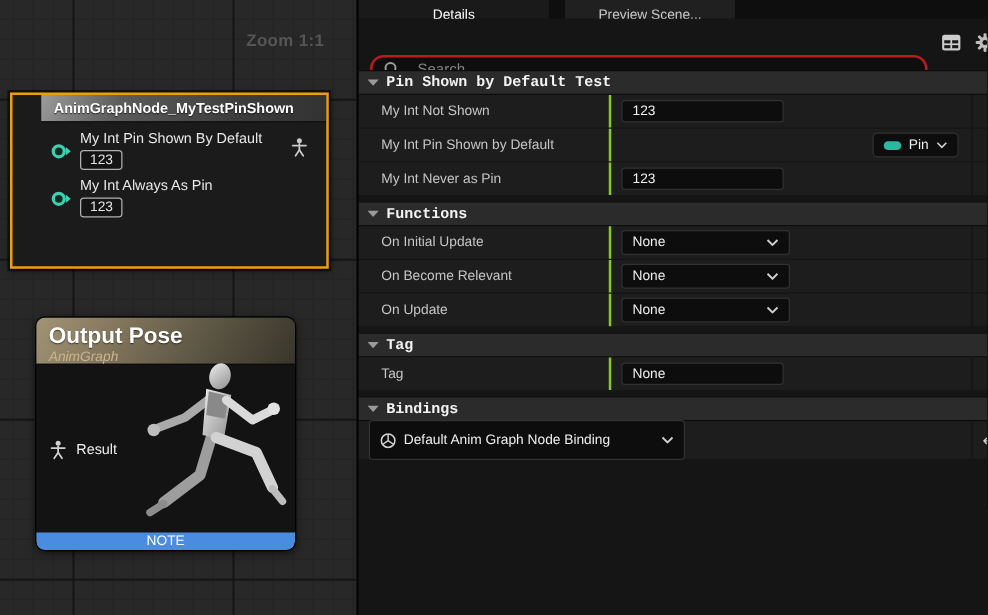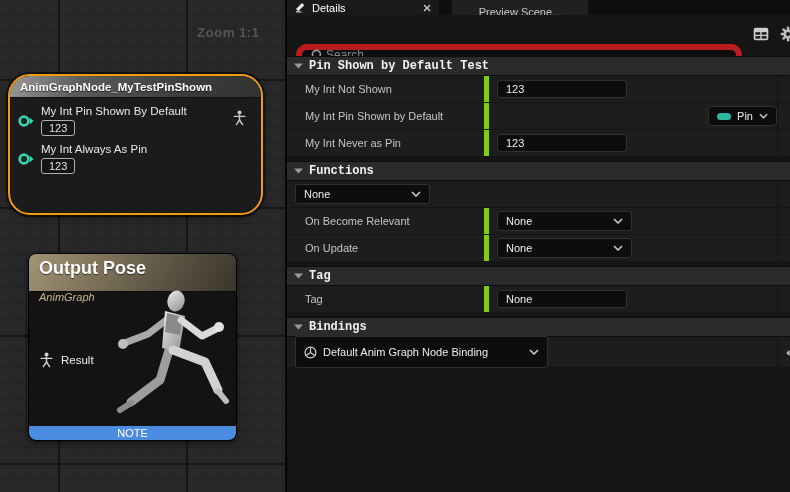--- a/index.html
+++ b/index.html
@@ -16,83 +16,83 @@
       linear-gradient(#222222 1px, transparent 1px),
       linear-gradient(90deg,#222222 1px, transparent 1px);
     background-size:128px 128px,128px 128px,16px 16px,16px 16px;
     background-position:58px 79px,58px 79px,10px 15px,10px 15px;
   }
   .zoom-indicator { position:absolute; top:25px; left:197px; width:70px; text-align:left;
     color:#555; font-size:13.5px; font-weight:bold; letter-spacing:.3px; }
 
   
   .node-test { position:absolute; left:8px; top:74px; width:255px; height:141px;
-    border:2.5px solid #f09c10; border-radius:22px; background:#1b1b1b;
-    box-shadow:0 0 0 2px rgba(0,0,0,.55), 0 2px 6px rgba(0,0,0,.5); overflow:hidden; }
+    border:2.5px solid #f09c10; border-radius:0; background:#1b1b1b;
+    box-shadow:0 0 0 2px rgba(0,0,0,.55), 0 2px 6px rgba(0,0,0,.5); overflow:hidden;padding-left:23px; }
   .node-test-header { height:22px; line-height:22px; padding-left:10px;
     background:linear-gradient(115deg,#9b9b9b 0%,#5c5c5c 28%,#3c3c3c 70%,#323232 100%);
     color:#fff; font-size:11.5px; font-weight:bold; text-shadow:0 1px 1px rgba(0,0,0,.7);
     border-bottom:1px solid #101010; white-space:nowrap; }
   .pin-row { display:flex; align-items:center; padding-left:7px; margin-top:7px; }
   .pin-icon { flex:0 0 18px; margin-right:6px; }
   .pin-col { display:flex; flex-direction:column; }
   .pin-label { color:#e8e8e8; font-size:11.5px; }
   .pin-valuebox { margin-top:3px; width:fit-content; border:1px solid #b0b0b0; border-radius:3px;
     padding:1px 7px; color:#e2e2e2; font-size:11px; background:rgba(0,0,0,.25); }
   .person-icon-topright { position:absolute; top:34px; right:14px; }
 
   
   .node-output { position:absolute; left:28px; top:253px; width:209px; height:188px;
     background:#131313; border:1px solid #000; border-radius:8px;
     box-shadow:0 2px 6px rgba(0,0,0,.5); overflow:hidden; }
   .node-output-header { height:38px; padding:4px 0 0 10px;
     background:linear-gradient(120deg,#a29475 0%,#7d7159 35%,#55503f 70%,#39352b 100%);
     border-bottom:1px solid #0c0c0c; }
   .node-output-title { color:#fff; font-size:18px; font-weight:bold; text-shadow:0 1px 1px rgba(0,0,0,.6); }
-  .node-output-subtitle { color:#c9b68c; font-size:11px; font-style:italic; margin-top:12px; }
+  .node-output-subtitle { color:#c9b68c; font-size:11px; font-style:italic; margin-top:1px; }
   .result-row { position:absolute; left:10px; top:98px; display:flex; align-items:center; gap:7px; }
   .result-label { color:#eee; font-size:11.5px; }
   .mannequin { position:absolute; left:86px; top:36px; }
   .note-bar { position:absolute; left:0; right:0; bottom:0; height:14px;
     background:#4a8de0; color:#fff; font-size:11px; line-height:14px; text-align:center;
     border-radius:0 0 7px 7px; }
 
   
   .details { flex:1; background:#151515; border-left:2px solid #050505; display:flex; flex-direction:column; }
   .tabbar { height:15px; background:#0e0e0e; display:flex; align-items:stretch; }
   .tab { display:flex; align-items:center; gap:6px; padding:0 8px; font-size:11px; white-space:nowrap; }
-  .tab-active { background:#1a1a1a; color:#fff; width:152px; }
+  .tab-active { background:#1a1a1a; color:#fff; width:152px;flex-direction:column; }
   .tab-idle { background:#202020; color:#c9c9c9; margin-left:13px; width:136px;flex-direction:column; }
   .tab-close { margin-left:auto; display:flex; align-items:center; }
 
   .search-row { height:37px; display:flex; align-items:center; padding:0 9px; background:#151515; }
-  .search-box { width:446px; height:22px; background:#0e0e0e; border:6px solid #b91c1c; border-radius:11px;
-    display:flex; align-items:center; padding:0 9px; gap:2px;margin-top:43px; }
+  .search-box { width:446px; height:22px; background:#0e0e0e; border:2px solid #b91c1c; border-radius:11px;
+    display:flex; align-items:center; padding:0 9px; gap:14px;margin-top:43px; }
   .search-input { flex:1; background:transparent; border:none; outline:none; color:#d8d8d8; font-size:12px;
     font-family:"Liberation Sans",sans-serif; }
   .search-input::placeholder { color:#848484; }
   .hdr-icon { margin-left:11px; display:flex; align-items:center; }
 
   .section { margin-top:4px; }
   .category { height:20px; background:#2b2b2b; display:flex; align-items:center; gap:6px; padding-left:7px;
     border-top:1px solid #0c0c0c; border-bottom:1px solid #0c0c0c; }
   .cat-label { color:#f2f2f2; font-size:12px; font-weight:bold;font-family:Liberation Mono, monospace; }
   .prop-row { height:27px; display:flex; align-items:stretch; background:#1d1d1d; border-bottom:1px solid #151515; }
   .prop-row-tall { height:31px; }
   .prop-name { width:202px; flex:0 0 202px; padding-left:18px; display:flex; align-items:center;
-    color:#c5c5c5; font-size:11px; border-right:5px solid #84cc16; }
+    color:#c5c5c5; font-size:11px; border-right:2px solid #84cc16; }
   .prop-value { flex:1; display:flex; align-items:center; padding-left:8px; border-right:1px solid #131313; }
   .prop-extra { width:27px; flex:0 0 27px; display:flex; align-items:center; justify-content:center; }
 
   .txt-input { width:130px; height:18px; background:#0d0d0d; border:1px solid #313131; border-radius:3px;
     color:#ededed; font-size:11px; padding:0 8px; font-family:"Liberation Sans",sans-serif; outline:none; }
   .combo { height:20px; background:#0d0d0d; border:1px solid #313131; border-radius:3px;
     display:flex; align-items:center; padding:0 8px; gap:6px; color:#ededed; font-size:11px; cursor:pointer; }
   .combo-none { width:135px; justify-content:space-between; }
-  .combo-pin { margin-left:auto; margin-right:0; border-radius:4px; }
+  .combo-pin { margin-left:auto; margin-right:10px; border-radius:4px; }
   .combo-binding { width:253px; height:32px; }
   .combo-binding .spacer { flex:1; }
   .pin-pill { width:14px; height:7px; border-radius:4px; background:#2eb7a0; }
   .reset-arrow { color:#cfcfcf; font-size:13px; line-height:1; }
   .filler { flex:1; background:#151515; }
 </style>
 </head>
 <body>
 
 <div class="screen">
@@ -270,20 +270,21 @@
     </div>
 
     <div class="section">
       <div class="category">
         <svg width="9" height="6" viewBox="0 0 9 6">
             <polygon points="0,0.5 9,0.5 4.5,5.5" fill="#9a9a9a"></polygon>
           </svg>
         <span class="cat-label">Functions</span>
       </div>
       <div class="prop-row">
+        <div class="prop-name">On Initial Update</div>
         <div class="prop-value">
           <div class="combo combo-none">
             <span>None</span>
             <svg width="10" height="6" viewBox="0 0 10 6" fill="none" stroke="#cfcfcf" stroke-width="1.5">
                 <polyline points="1,1 5,5 9,1"></polyline>
               </svg>
           </div>
         </div>
         <div class="prop-extra"></div>
       </div>

